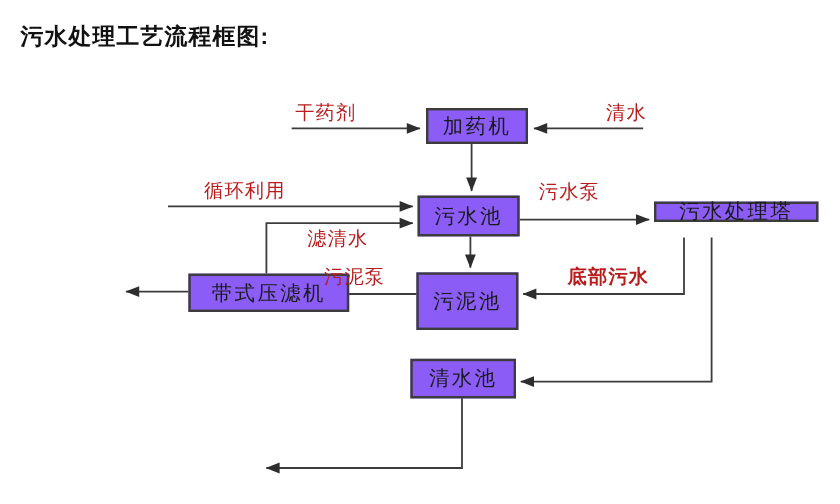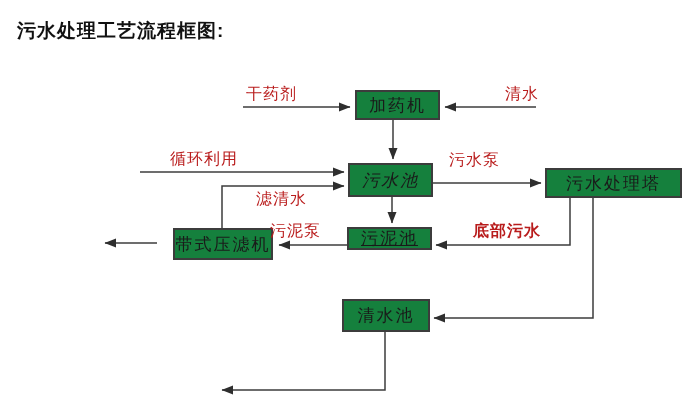--- a/index.html
+++ b/index.html
@@ -8,34 +8,34 @@
     font-family:"Liberation Sans","DejaVu Sans",sans-serif;
     color:#1a1a1a;overflow:hidden;
   }
   .canvas{position:relative;width:700px;height:420px;background:#ffffff;}
   .title{
     position:absolute;left:17px;top:18px;margin:0;
     font-size:19px;font-weight:bold;color:#111;letter-spacing:1px;
   }
   .wires{position:absolute;left:0;top:0;width:700px;height:420px;}
   .box{
-    position:absolute;box-sizing:border-box;background:#15803d;
+    position:absolute;box-sizing:border-box;background:#8b5cf6;
     border:2px solid #3c3c3c;display:flex;align-items:center;justify-content:center;
     font-size:17px;color:#1a1a1a;letter-spacing:2px;white-space:nowrap;
   }
   .lbl{
     position:absolute;font-size:16px;color:#b91c1c;
     white-space:nowrap;letter-spacing:1px;
   }
   
   .b-dosing{left:355px;top:90px;width:85px;height:30px;}
-  .b-sewage{left:348px;top:163px;width:85px;height:34px;font-style:italic;}
-  .b-tower{left:545px;top:168px;width:137px;height:30px;}
-  .b-press{left:173px;top:228px;width:100px;height:32px;}
-  .b-sludge{left:347px;top:227px;width:85px;height:23px;text-decoration:underline;}
+  .b-sewage{left:348px;top:163px;width:85px;height:34px;}
+  .b-tower{left:545px;top:168px;width:137px;height:17px;}
+  .b-press{left:157px;top:228px;width:134px;height:32px;}
+  .b-sludge{left:347px;top:227px;width:85px;height:48px;}
   .b-clean{left:342px;top:299px;width:88px;height:33px;text-align:right;}
   
   .l-dry{left:246px;top:84px;}
   .l-cw{left:505px;top:84px;}
   .l-sand{left:170px;top:149px;}
   .l-filt{left:256px;top:189px;}
   .l-spump{left:449px;top:150px;}
   .l-bottom{left:473px;top:221px;font-weight:bold;}
   .l-slpump{left:270px;top:221px;}
   .l-mud{left:17px;top:224px;}

